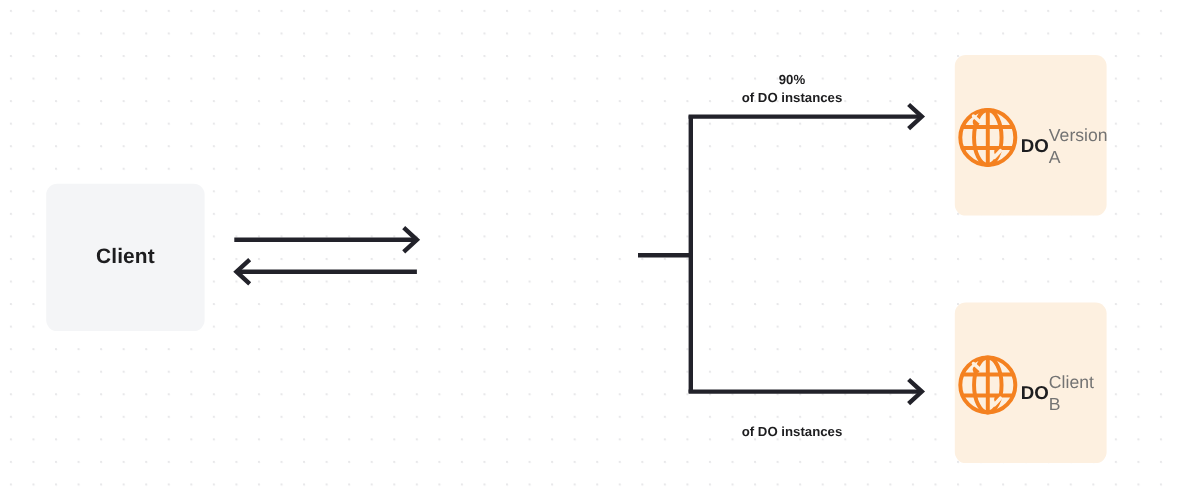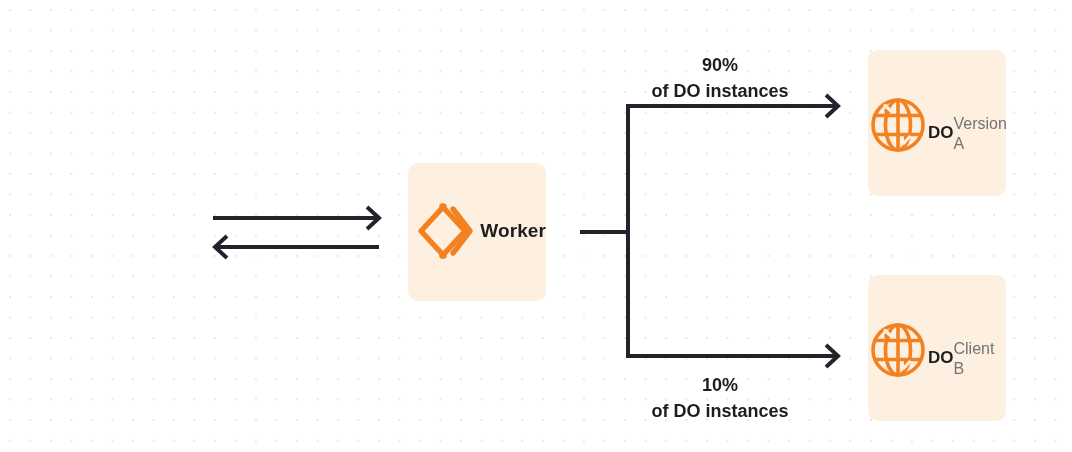--- a/index.html
+++ b/index.html
@@ -112,25 +112,26 @@
   }
 
   .icon-globe {
     margin-bottom: 16px;
   }
 
   
   .flow-label {
     position: absolute;
     text-align: center;
-    font-size: 18px;
+    font-size: 12px;
     font-weight: bold;
     color: #1d1d1f;
     line-height: 1.45;
     white-space: nowrap;
+    margin-top: 12px;
   }
 
   .label-top {
     left: 595px;
     top: 52px;
     width: 250px;
   }
 
   .label-bottom {
     left: 595px;
@@ -157,42 +158,24 @@
       <line x1="628" y1="105" x2="628" y2="357"></line>
 
       <line x1="626" y1="106" x2="838" y2="106"></line>
       <polyline points="826,95 838,106 826,117"></polyline>
 
       <line x1="626" y1="356" x2="838" y2="356"></line>
       <polyline points="826,345 838,356 826,367"></polyline>
     </g>
   </svg>
 
-
-  <div class="node node-worker">
-    <span class="icon-wrap">
-      <svg width="66" height="66" viewBox="0 0 66 66" aria-hidden="true">
-        <g fill="none" stroke="#f48120" stroke-width="5.4" stroke-linecap="round" stroke-linejoin="round">
-
-          <polyline points="36,8 13,33 36,58"></polyline>
-
-          <polyline points="34,8 57,33 34,58"></polyline>
-
-          <polyline points="45,12 65,33 45,54" stroke-width="0"></polyline>
-        </g>
-        <g fill="none" stroke="#f48120" stroke-width="5.4" stroke-linecap="round" stroke-linejoin="round">
-          <polyline points="44,9 68,33 44,57" stroke="none"></polyline>
-        </g>
-        <g fill="none" stroke="#f48120" stroke-width="5.4" stroke-linecap="round" stroke-linejoin="round">
-          <polyline points="45,11 62,33 45,55" stroke="#f48120"></polyline>
-        </g>
-      </svg>
-    </span>
-    <span class="node-title">Worker</span>
-  </div>
+  <div class="node node-client">
+    <span class="node-title">Client</span>
+  </div>
+
 
   <div class="node node-do-a">
     <span class="icon-wrap icon-globe">
       <svg width="60" height="60" viewBox="0 0 60 60" aria-hidden="true">
         <g fill="none" stroke="#f48120" stroke-width="3.6">
           <circle cx="30" cy="30" r="25"></circle>
           <ellipse cx="30" cy="30" rx="12.5" ry="25"></ellipse>
           <line x1="30" y1="5" x2="30" y2="55"></line>
           <line x1="7.2" y1="20.5" x2="52.8" y2="20.5"></line>
           <line x1="7.2" y1="39.5" x2="52.8" y2="39.5"></line>
@@ -234,17 +217,16 @@
     <span class="node-title-sm">DO</span>
     <span class="node-subtitle">Client B</span>
   </div>
 
   <div class="flow-label label-top">
     <div>90%</div>
     <div>of DO instances</div>
   </div>
 
   <div class="flow-label label-bottom">
-    <div>10%</div>
     <div>of DO instances</div>
   </div>
 
 </div>
 
 </body></html>

